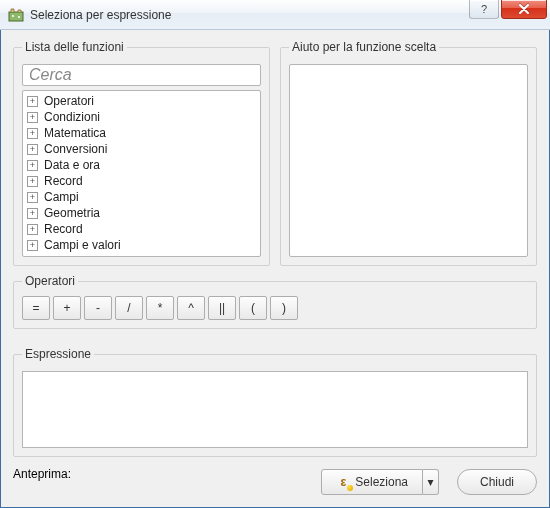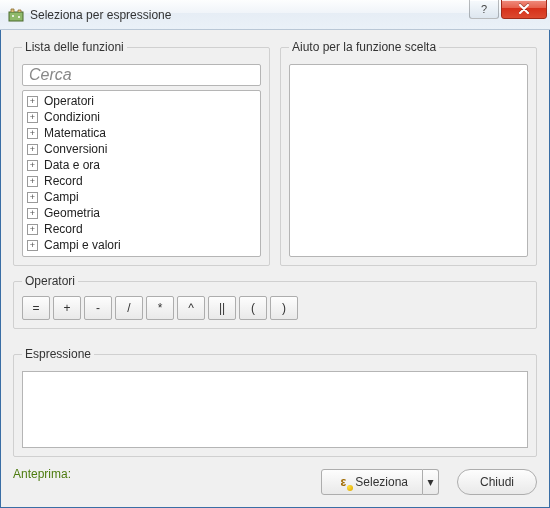--- a/index.html
+++ b/index.html
@@ -182,21 +182,21 @@
     background: #fff;
     font-family: inherit;
     font-size: 12px;
     padding: 4px;
     outline: none;
   }
 
   .preview-label {
     margin-top: 10px;
     font-size: 12px;
-    color: #4d7c0f;
+    color: #000000;
   }
 
   .bottom-row {
     position: absolute;
     right: 12px;
     bottom: 12px;
     display: flex;
     align-items: center;
     gap: 18px;
   }

